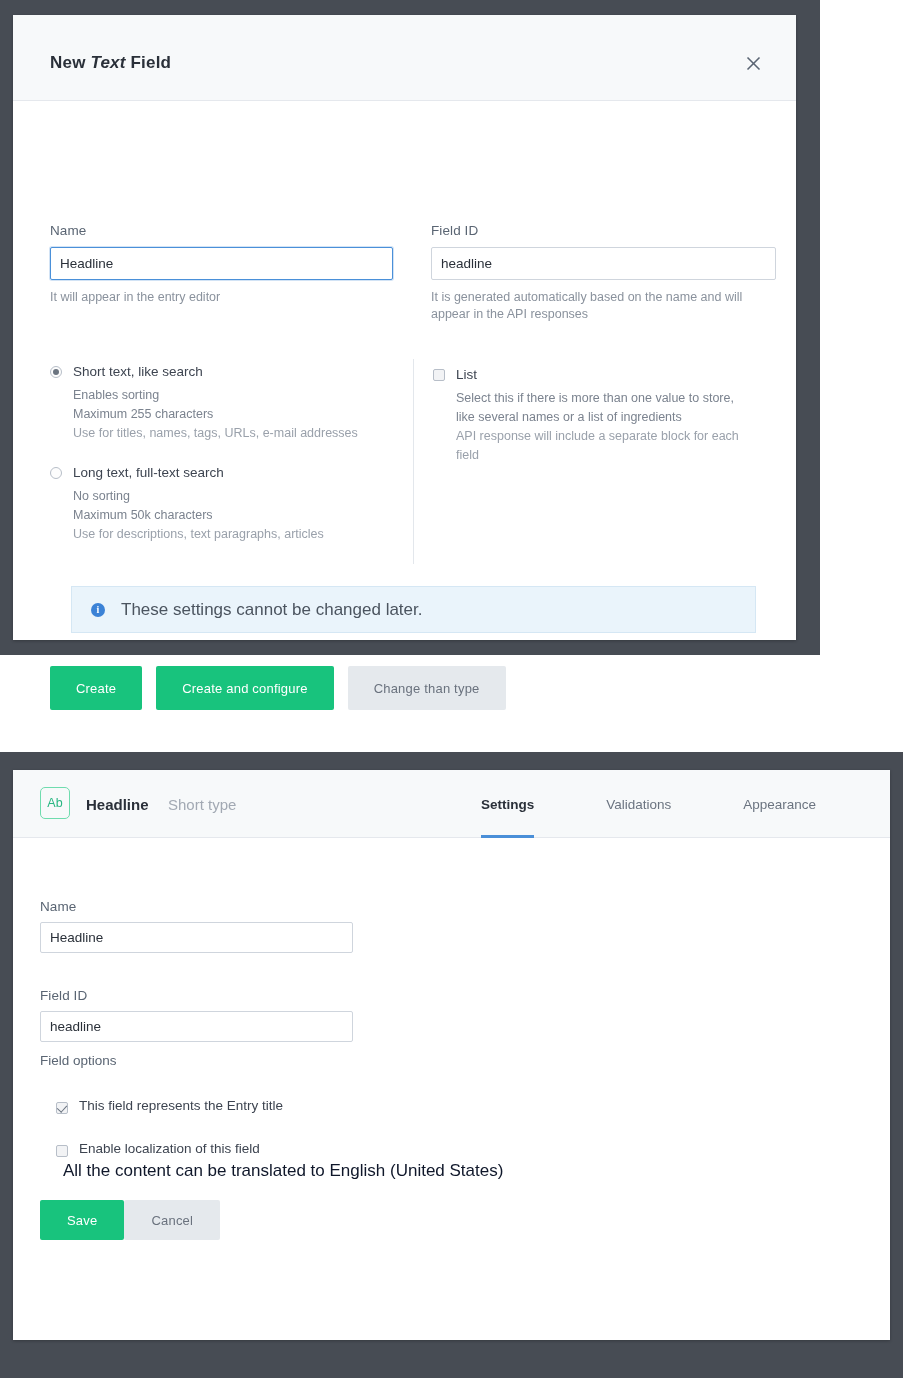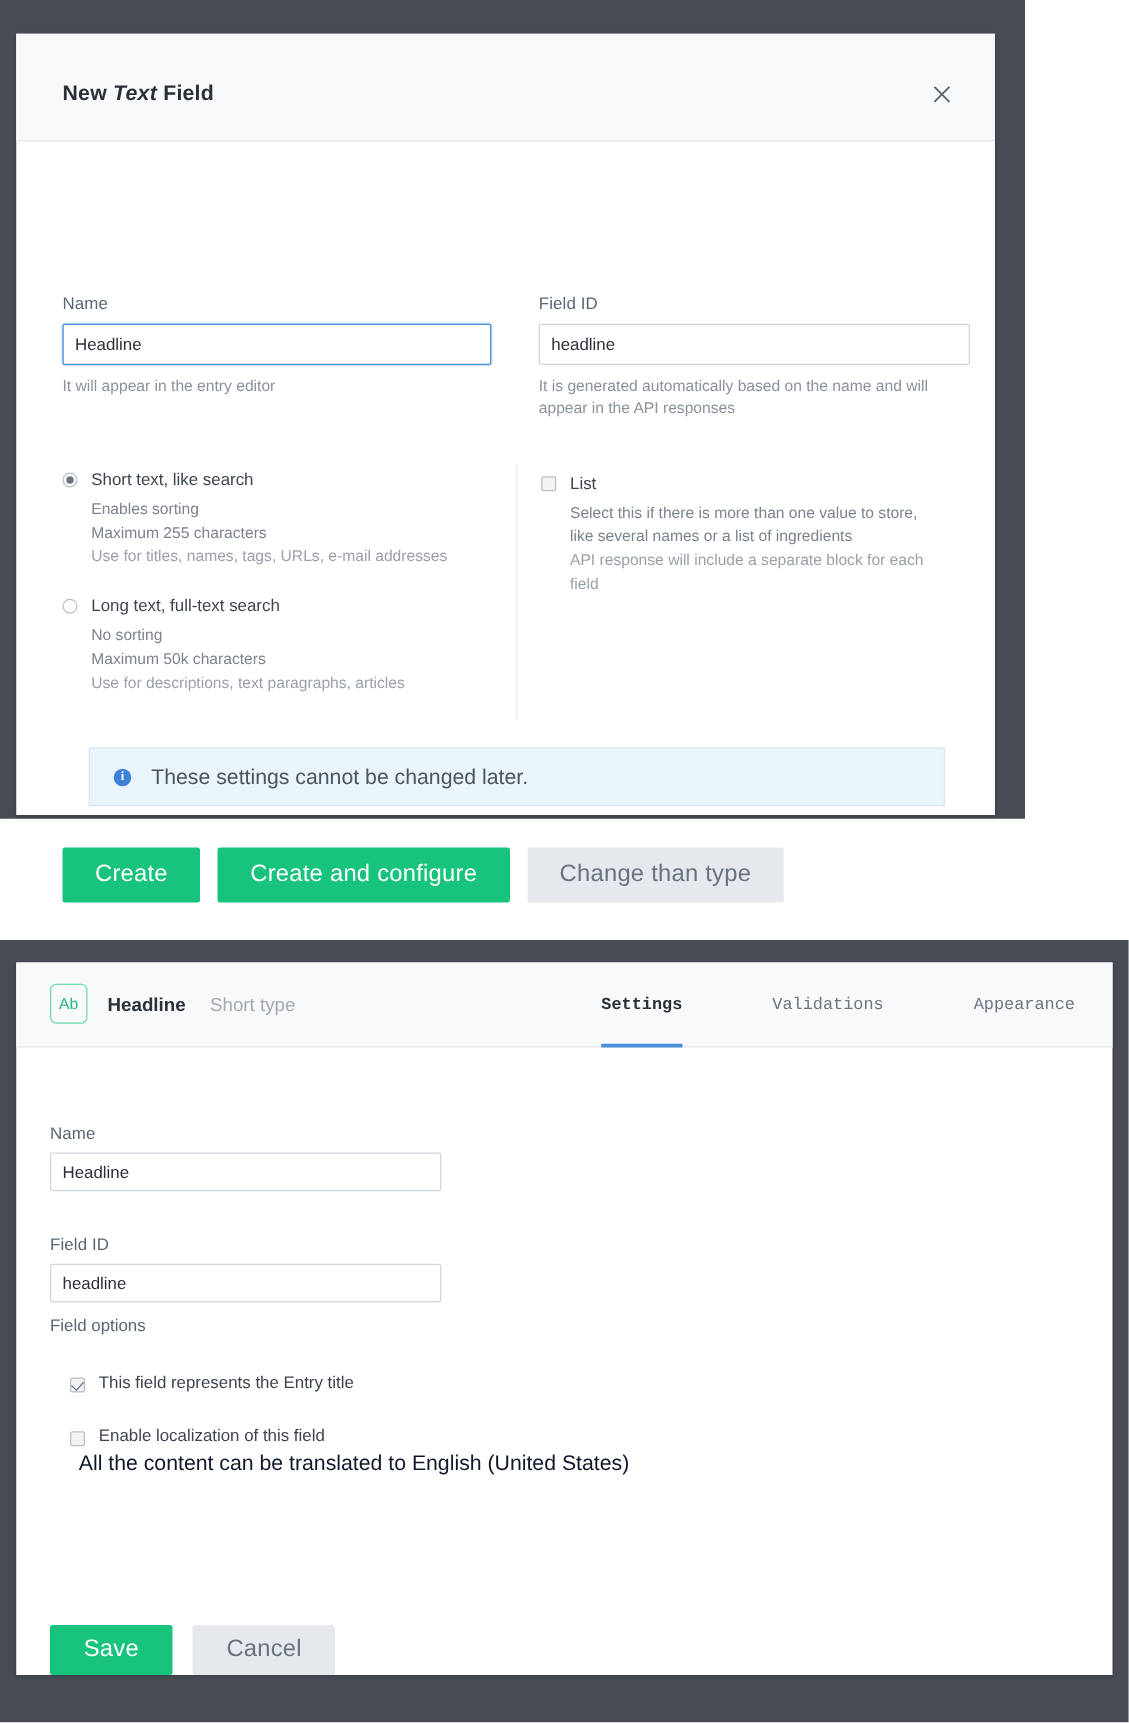--- a/index.html
+++ b/index.html
@@ -33,21 +33,20 @@
     background: #474c54;
   }
 
   
   .modal1 {
     position: absolute;
     left: 13px; top: 15px;
     width: 783px; height: 625px;
     background: #ffffff;
     box-shadow: 0 1px 3px rgba(0,0,0,.25);
-    margin-top: 12px;
   }
   .modal1-header {
     position: relative;
     height: 86px;
     background: #f7f9fa;
     border-bottom: 1px solid #e5e8ed;
   }
   .modal1-title {
     position: absolute;
     left: 37px; top: 48px;
@@ -206,21 +205,21 @@
   .btn-row1 {
     position: absolute;
     left: 37px; top: 565px;
     display: flex;
     gap: 14px;
   }
   .btn {
     height: 44px;
     border: none;
     border-radius: 2px;
-    font-size: 19px;
+    font-size: 13px;
     font-family: "Liberation Sans", sans-serif;
     cursor: pointer;
     padding: 0 26px;
     letter-spacing: .2px;
   }
   .btn-green {
     background: #18c37d;
     color: #ffffff;
   }
   .btn-grey {
@@ -281,21 +280,20 @@
   .tab {
     position: relative;
     height: 68px;
     display: flex;
     align-items: center;
     font-size: 13.5px;
     color: #6b7480;
     cursor: pointer;
     padding: 0 0;
     margin-right: 72px;
-    font-family: Liberation Mono, monospace;
   }
   .tab:last-child { margin-right: 0; }
   .tab.active {
     color: #2a3039;
     font-weight: bold;
   }
   .tab.active::after {
     content: "";
     position: absolute;
     left: 0; bottom: 0;
@@ -340,23 +338,23 @@
   }
   .m2-opt-sub {
     position: absolute;
     left: 63px;
     font-size: 17px;
     color: #0f172a;
   }
 
   .btn-row2 {
     position: absolute;
-    left: 40px; top: 1300px;
-    display: flex;
-    gap: 16px;
+    left: 40px; top: 1200px;
+    display: flex;
+    gap: 0;
   }
   .btn-row2 .btn { height: 40px; padding: 0 27px; }
 </style>
 </head>
 <body>
 
 <div class="page">
 
   <div class="backdrop-top"></div>
   <div class="backdrop-bottom"></div>

